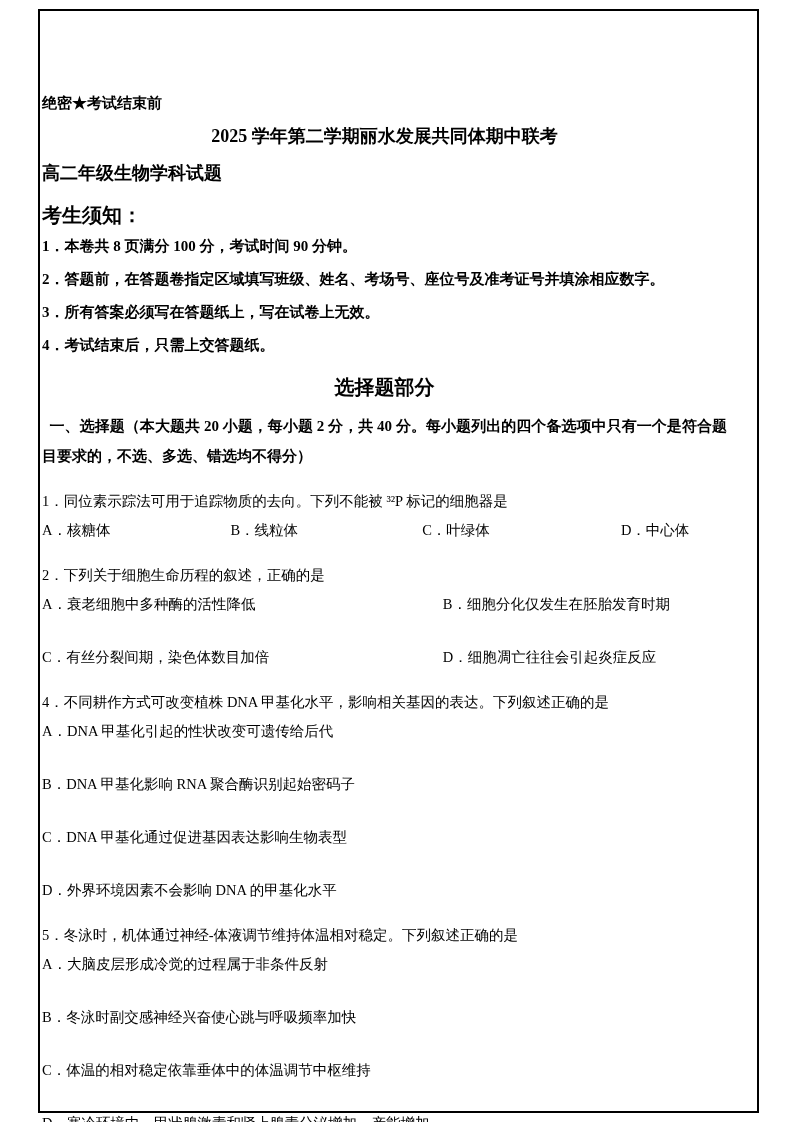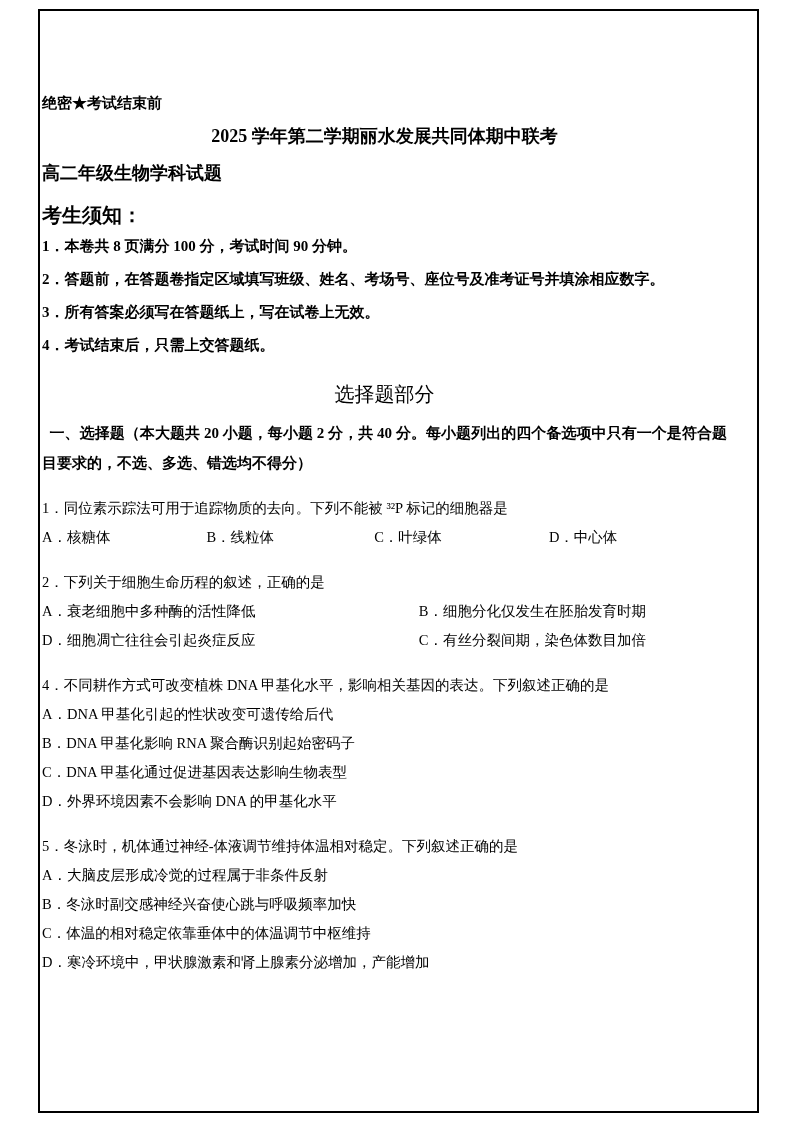--- a/index.html
+++ b/index.html
@@ -51,38 +51,38 @@
     line-height: 30px;
   }
   .notice-item {
     font-size: 15px;
     font-weight: bold;
     line-height: 33px;
     white-space: nowrap;
   }
   .section-title {
     font-size: 20px;
-    font-weight: normal;
+    font-weight: bold;
     text-align: center;
-    margin-top: 19px;
+    margin-top: 12px;
     margin-bottom: 10px;
   }
   .instructions {
     font-size: 15px;
     font-weight: bold;
     line-height: 30px;
     text-align: justify;
     margin-bottom: 4px;
   }
   .instructions::before { content: "\2002"; }
   .question { font-size: 14.5px; margin-top: 16px; }
   .question .stem {
     line-height: 29px;
   }
-  .options { display: grid; }
+  .options { display: grid; gap: 24px; }
   .options.cols-4 { grid-template-columns: 24% 24.5% 25.5% 26%; }
   .options.cols-2 { grid-template-columns: 55% 45%; }
   .options.cols-1 { grid-template-columns: 100%; }
   .option { line-height: 29px; white-space: nowrap; }
 </style>
 </head>
 <body>
 
 <div class="frame"></div>
 
@@ -114,22 +114,22 @@
           <div class="option">B．线粒体</div>
           <div class="option">C．叶绿体</div>
           <div class="option">D．中心体</div>
         </div>
       </div>
       <div class="question">
         <div class="stem">2．下列关于细胞生命历程的叙述，正确的是</div>
         <div class="options cols-2">
           <div class="option">A．衰老细胞中多种酶的活性降低</div>
           <div class="option">B．细胞分化仅发生在胚胎发育时期</div>
+          <div class="option">C．有丝分裂间期，染色体数目加倍</div>
           <div class="option">D．细胞凋亡往往会引起炎症反应</div>
-          <div class="option">C．有丝分裂间期，染色体数目加倍</div>
         </div>
       </div>
       <div class="question">
         <div class="stem">4．不同耕作方式可改变植株 DNA 甲基化水平，影响相关基因的表达。下列叙述正确的是</div>
         <div class="options cols-1">
           <div class="option">A．DNA 甲基化引起的性状改变可遗传给后代</div>
           <div class="option">B．DNA 甲基化影响 RNA 聚合酶识别起始密码子</div>
           <div class="option">C．DNA 甲基化通过促进基因表达影响生物表型</div>
           <div class="option">D．外界环境因素不会影响 DNA 的甲基化水平</div>
         </div>

